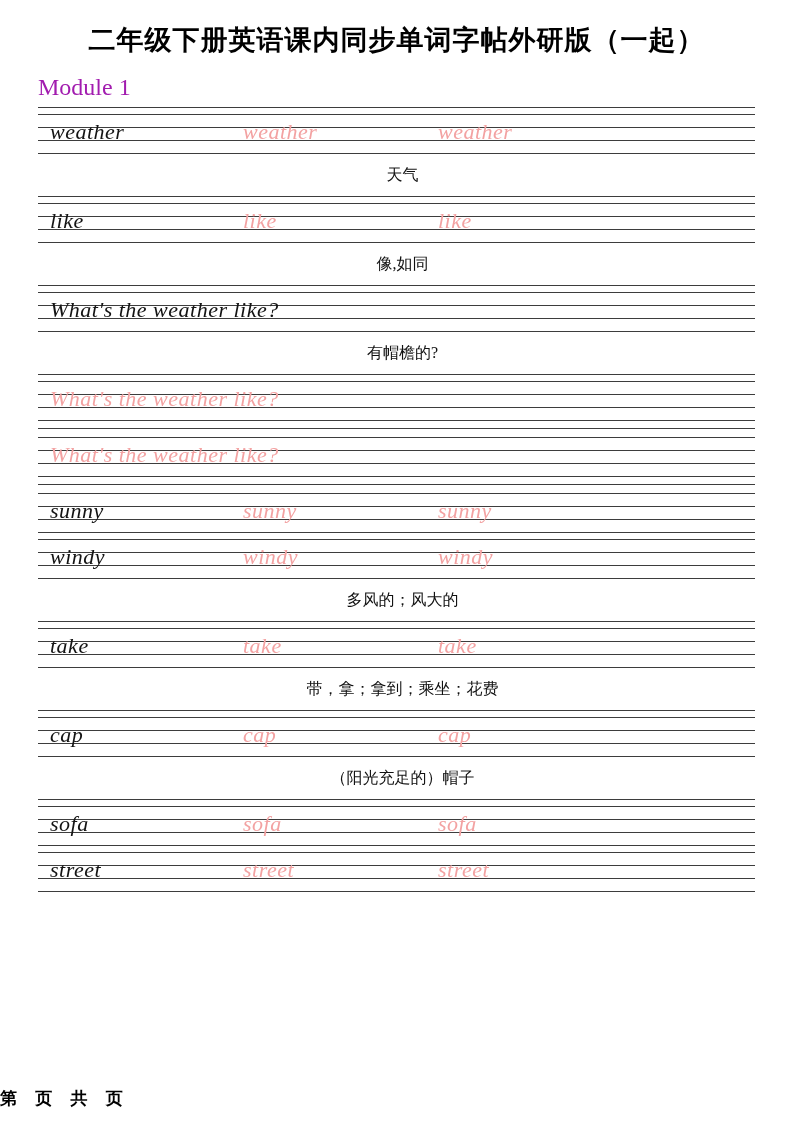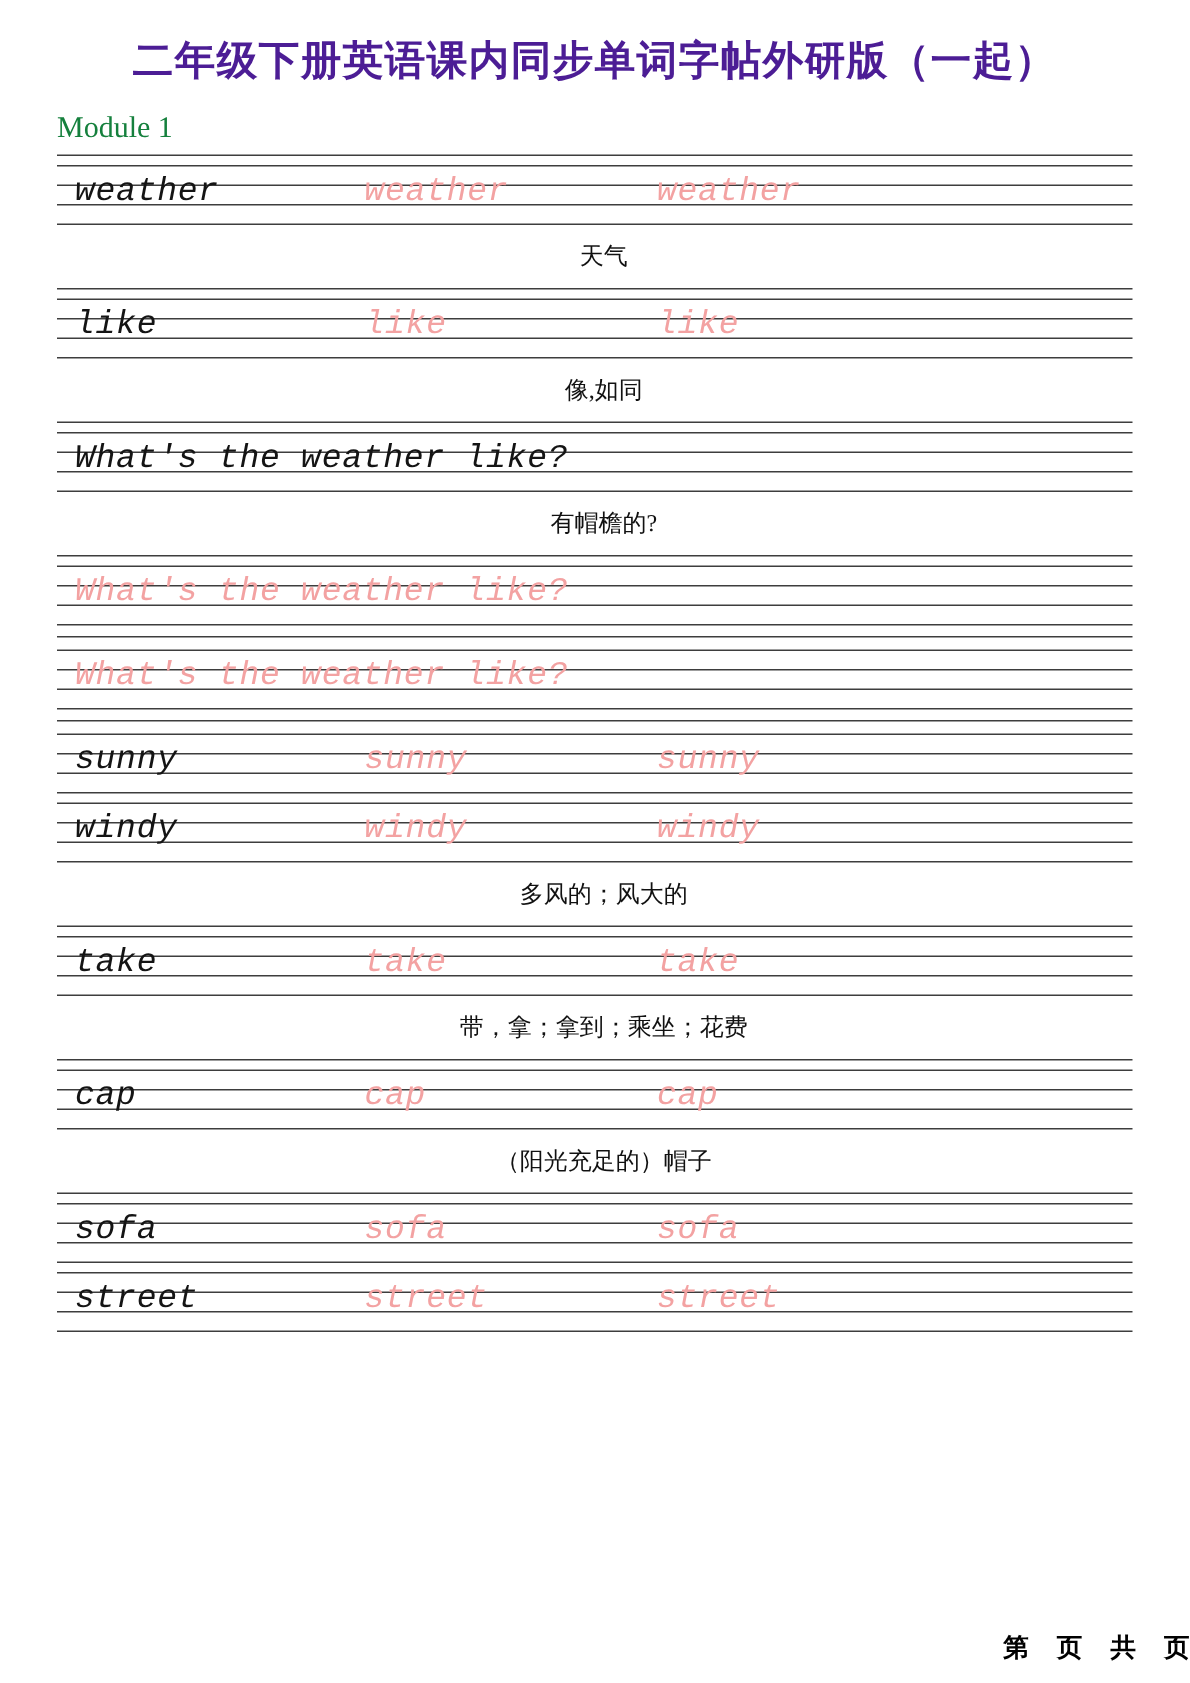--- a/index.html
+++ b/index.html
@@ -18,27 +18,27 @@
     overflow: hidden;
   }
   .page { position: absolute; inset: 0; }
   .title {
     text-align: center;
     padding-top: 22px;
     font-family: Liberation Serif, serif;
     font-size: 27px;
     font-weight: bold;
     letter-spacing: 1px;
-    color: #4c1d95;
+    color: #000000;
   }
   .module {
     margin: 16px 38px 6px 38px;
     font-family: "Liberation Serif", serif;
-    font-size: 20px;
-    color: #15803d;
+    font-size: 24px;
+    color: #a21caf;
   }
   .rows {
     margin: 0 38px;
     border-top: 1px solid var(--line);
   }
   
   .staff {
     position: relative;
     height: 40px;
     margin-top: 6px;
@@ -48,21 +48,21 @@
       linear-gradient(var(--line), var(--line)),
       linear-gradient(var(--line), var(--line));
     background-repeat: no-repeat;
     background-size: 100% 1px;
     background-position: 0 0, 0 13px, 0 26px, 0 39px;
   }
   .word {
     position: absolute;
     top: 7px;
     line-height: 1;
-    font-family: Liberation Mono, monospace;
+    font-family: Liberation Serif, serif;
     font-style: italic;
     font-size: 22px;
     letter-spacing: 0.5px;
     white-space: nowrap;
     color: var(--ink);
   }
   .word.pink { color: var(--pink); }
   .meaning {
     height: 43px;
     border-bottom: 1px solid var(--line);
@@ -77,22 +77,22 @@
   .spacer {
     height: 8px;
     border-bottom: 1px solid var(--line);
     margin-bottom: 8px;
   }
   .footer {
     position: absolute;
     left: 0;
     right: 0;
     bottom: 12px;
-    text-align: right;
-    font-family: Liberation Sans, sans-serif;
+    text-align: left;
+    font-family: Liberation Serif, serif;
     font-size: 17px;
     font-weight: bold;
     word-spacing: 14px;
     color: #000;
   }
 </style>
 </head>
 <body>
 
 <div class="page">

